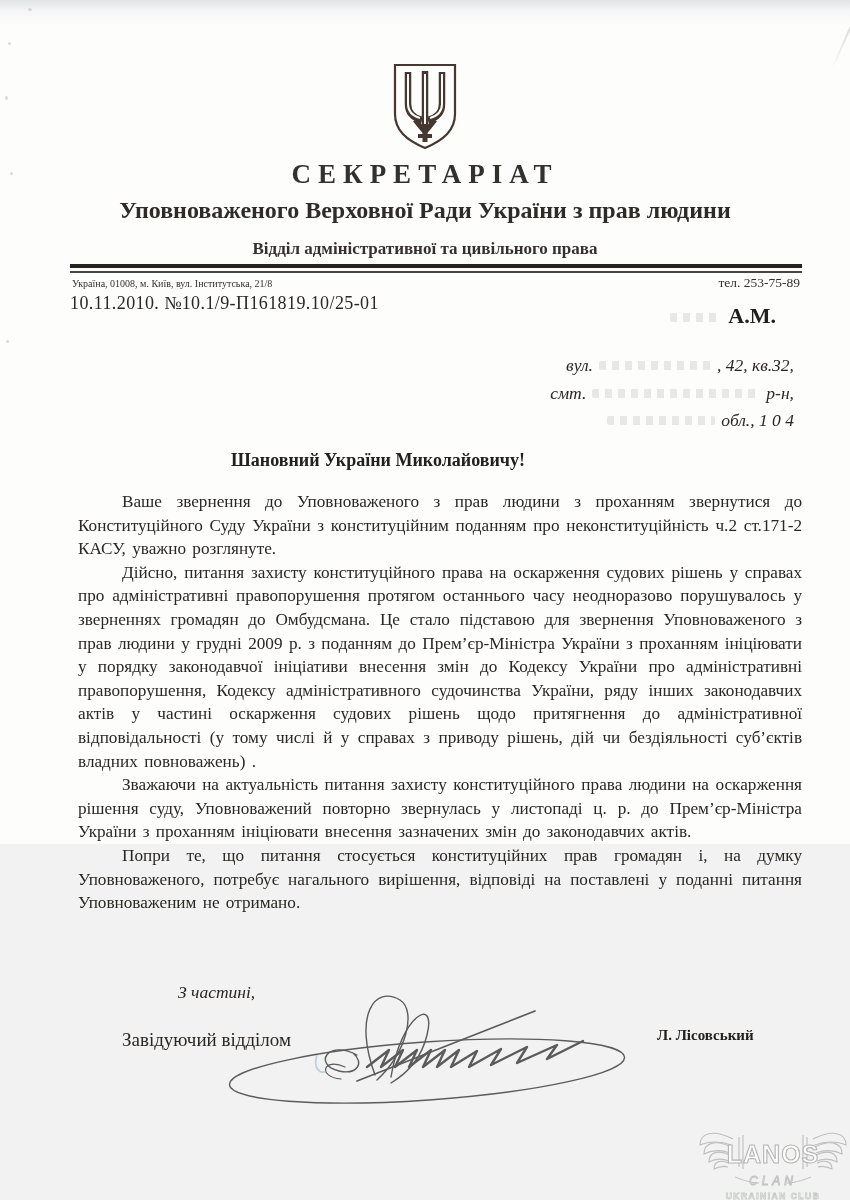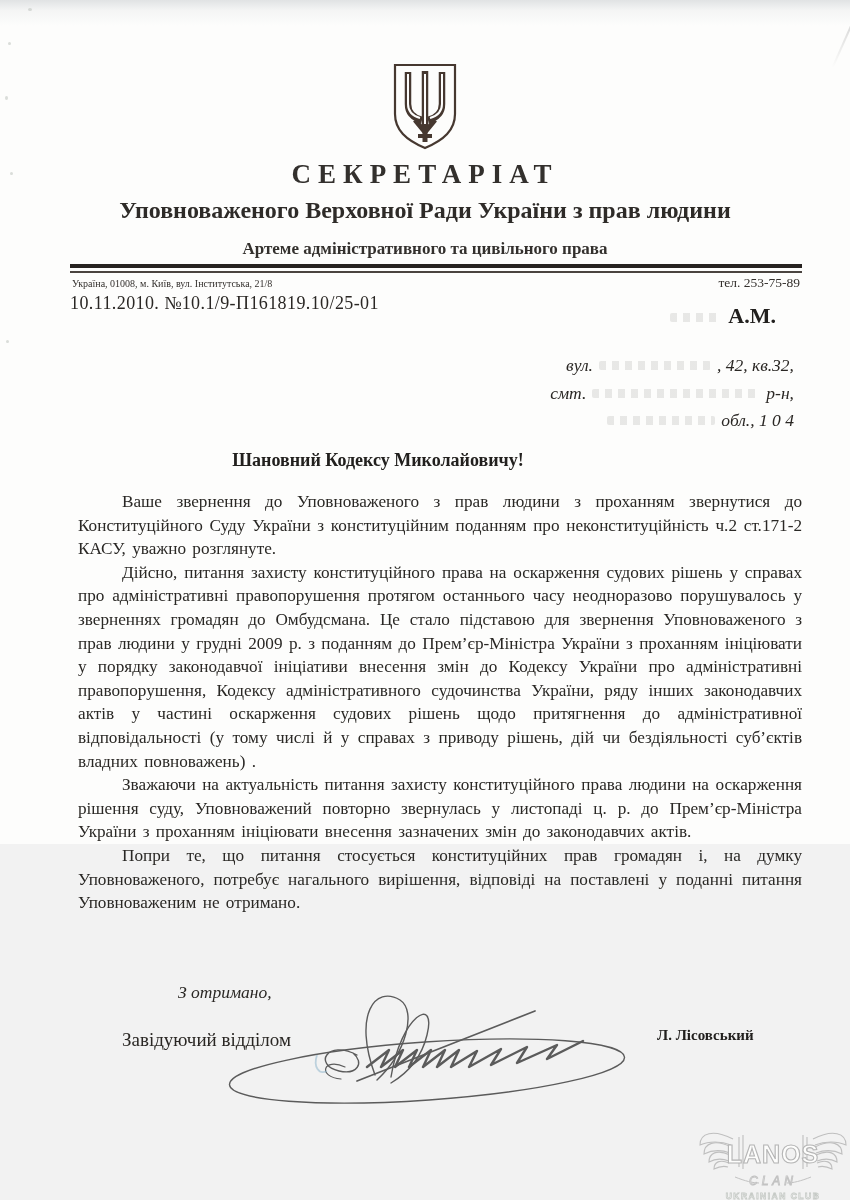--- a/index.html
+++ b/index.html
@@ -123,21 +123,21 @@
       <path d="M36,12 V62" fill="none" stroke="#fdfdfc" stroke-width="2"></path>
 
       <path d="M26,58 L36,70 L46,58" fill="none" stroke="#463830" stroke-width="5"></path>
       <path d="M36,66 V80" fill="none" stroke="#463830" stroke-width="5"></path>
       <path d="M29,74 H43" fill="none" stroke="#463830" stroke-width="4"></path>
     </svg>
   </div>
 
   <div class="h-org1">СЕКРЕТАРІАТ</div>
   <div class="h-org2">Уповноваженого Верховної Ради України з прав людини</div>
-  <div class="h-dept">Артеме адміністративного та цивільного права</div>
+  <div class="h-dept">Відділ адміністративної та цивільного права</div>
   <div class="rule"></div>
   <div class="info-addr">Україна, 01008, м. Київ, вул. Інститутська, 21/8</div>
   <div class="info-phone">тел. 253-75-89</div>
 
   <div class="ref-line">10.11.2010. №10.1/9-П161819.10/25-01</div>
 
   <div class="recip-name">
     <span class="redact" style="width:52px;"></span><span>А.М.</span>
   </div>
   <div class="recip-addr">
@@ -145,30 +145,30 @@
       <span>вул.</span><span class="redact" style="width:112px;"></span><span>, 42, кв.32,</span>
     </div>
     <div>
       <span>смт.</span><span class="redact" style="width:168px;"></span><span>р-н,</span>
     </div>
     <div>
       <span class="redact" style="width:108px;"></span><span>обл., 1  0  4</span>
     </div>
   </div>
 
-  <div class="salutation">Шановний Кодексу Миколайовичу!</div>
+  <div class="salutation">Шановний України Миколайовичу!</div>
 
   <div class="body-text">
     <p>Ваше звернення до Уповноваженого з прав людини з проханням звернутися до Конституційного Суду України з конституційним поданням про неконституційність ч.2 ст.171-2 КАСУ, уважно розглянуте.</p>
     <p>Дійсно, питання захисту конституційного права на оскарження судових рішень у справах про адміністративні правопорушення протягом останнього часу неодноразово порушувалось у зверненнях громадян до Омбудсмана. Це стало підставою для звернення Уповноваженого з прав людини у грудні 2009 р. з поданням до Прем’єр-Міністра України з проханням ініціювати у порядку законодавчої ініціативи внесення змін до Кодексу України про адміністративні правопорушення, Кодексу адміністративного судочинства України, ряду інших законодавчих актів у частині оскарження судових рішень щодо притягнення до адміністративної відповідальності (у тому числі й у справах з приводу рішень, дій чи бездіяльності суб’єктів владних повноважень) .</p>
     <p>Зважаючи на актуальність питання захисту конституційного права людини на оскарження рішення суду, Уповноважений повторно звернулась у листопаді ц. р. до Прем’єр-Міністра України з проханням ініціювати внесення зазначених змін до законодавчих актів.</p>
     <p>Попри те, що питання стосується конституційних прав громадян і, на думку Уповноваженого, потребує нагального вирішення, відповіді на поставлені у поданні питання Уповноваженим не отримано.</p>
   </div>
 
-  <div class="valediction">З отримано,</div>
+  <div class="valediction">З частині,</div>
   <div class="signer-title">Завідуючий відділом</div>
   <div class="signer-name">Л. Лісовський</div>
 
   <div class="signature-svg">
     <svg width="430" height="125" viewBox="0 0 430 125">
       <g fill="none" stroke="#5b5b5b" stroke-width="1.4" stroke-linecap="round">
         <ellipse cx="222" cy="88" rx="198" ry="29" transform="rotate(-4 222 88)"></ellipse>
         <path d="M170,92 C148,32 170,2 195,17 C212,28 201,70 172,97"></path>
         <path d="M186,94 C196,32 232,12 222,52 C216,77 201,91 186,100"></path>
         <path d="M152,98 L330,28" stroke-width="1.7"></path>

